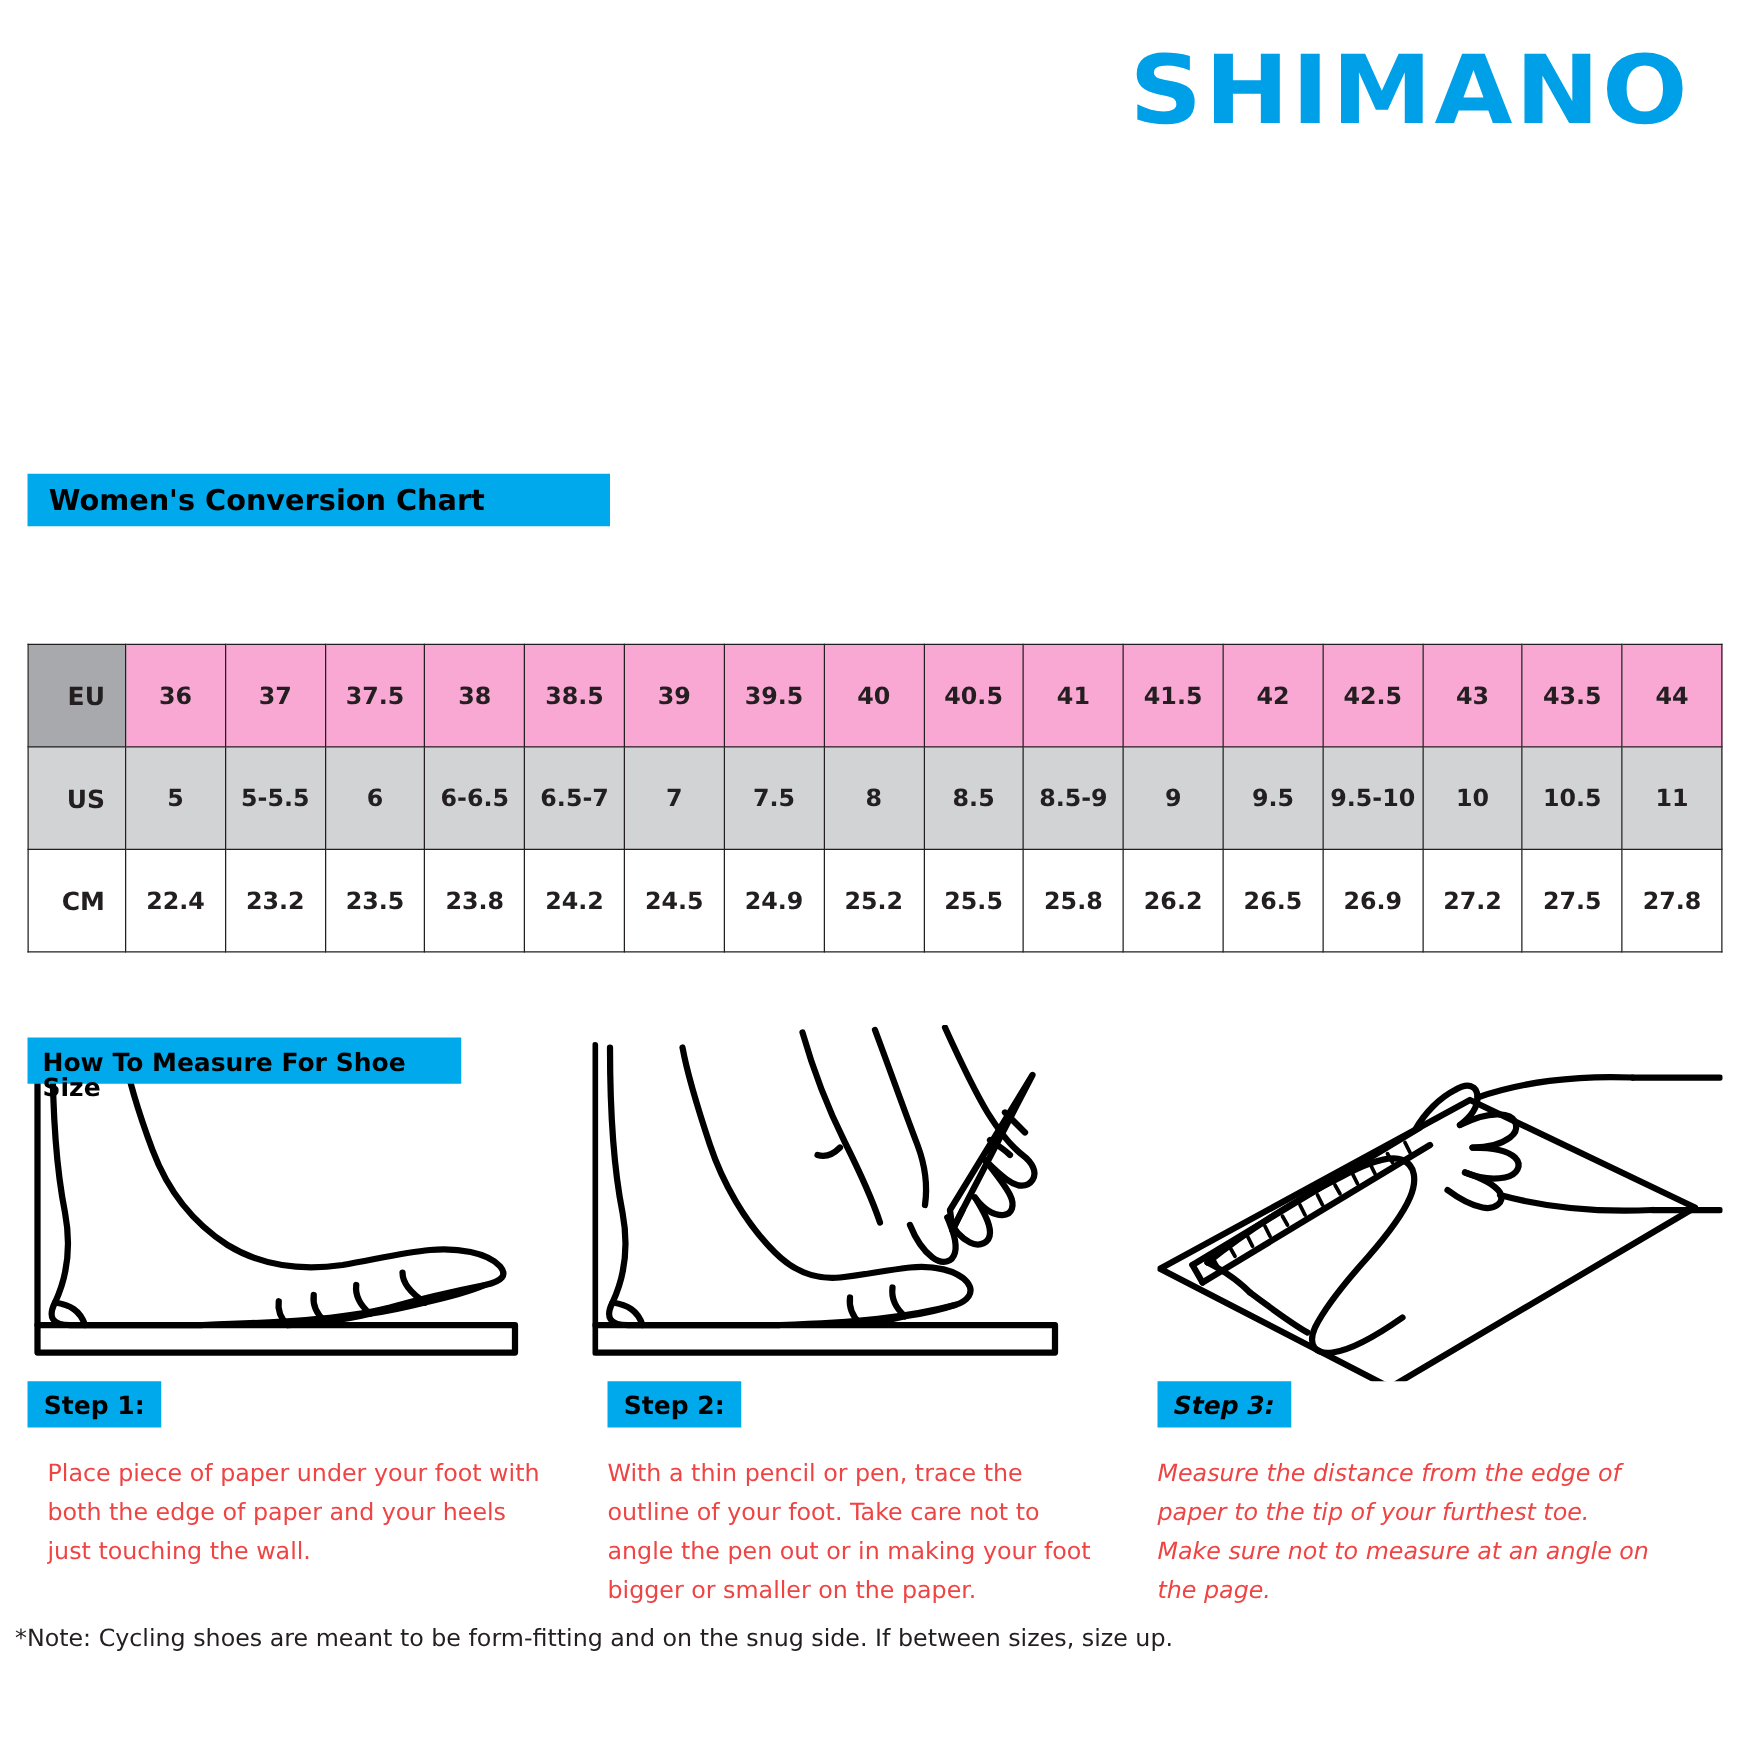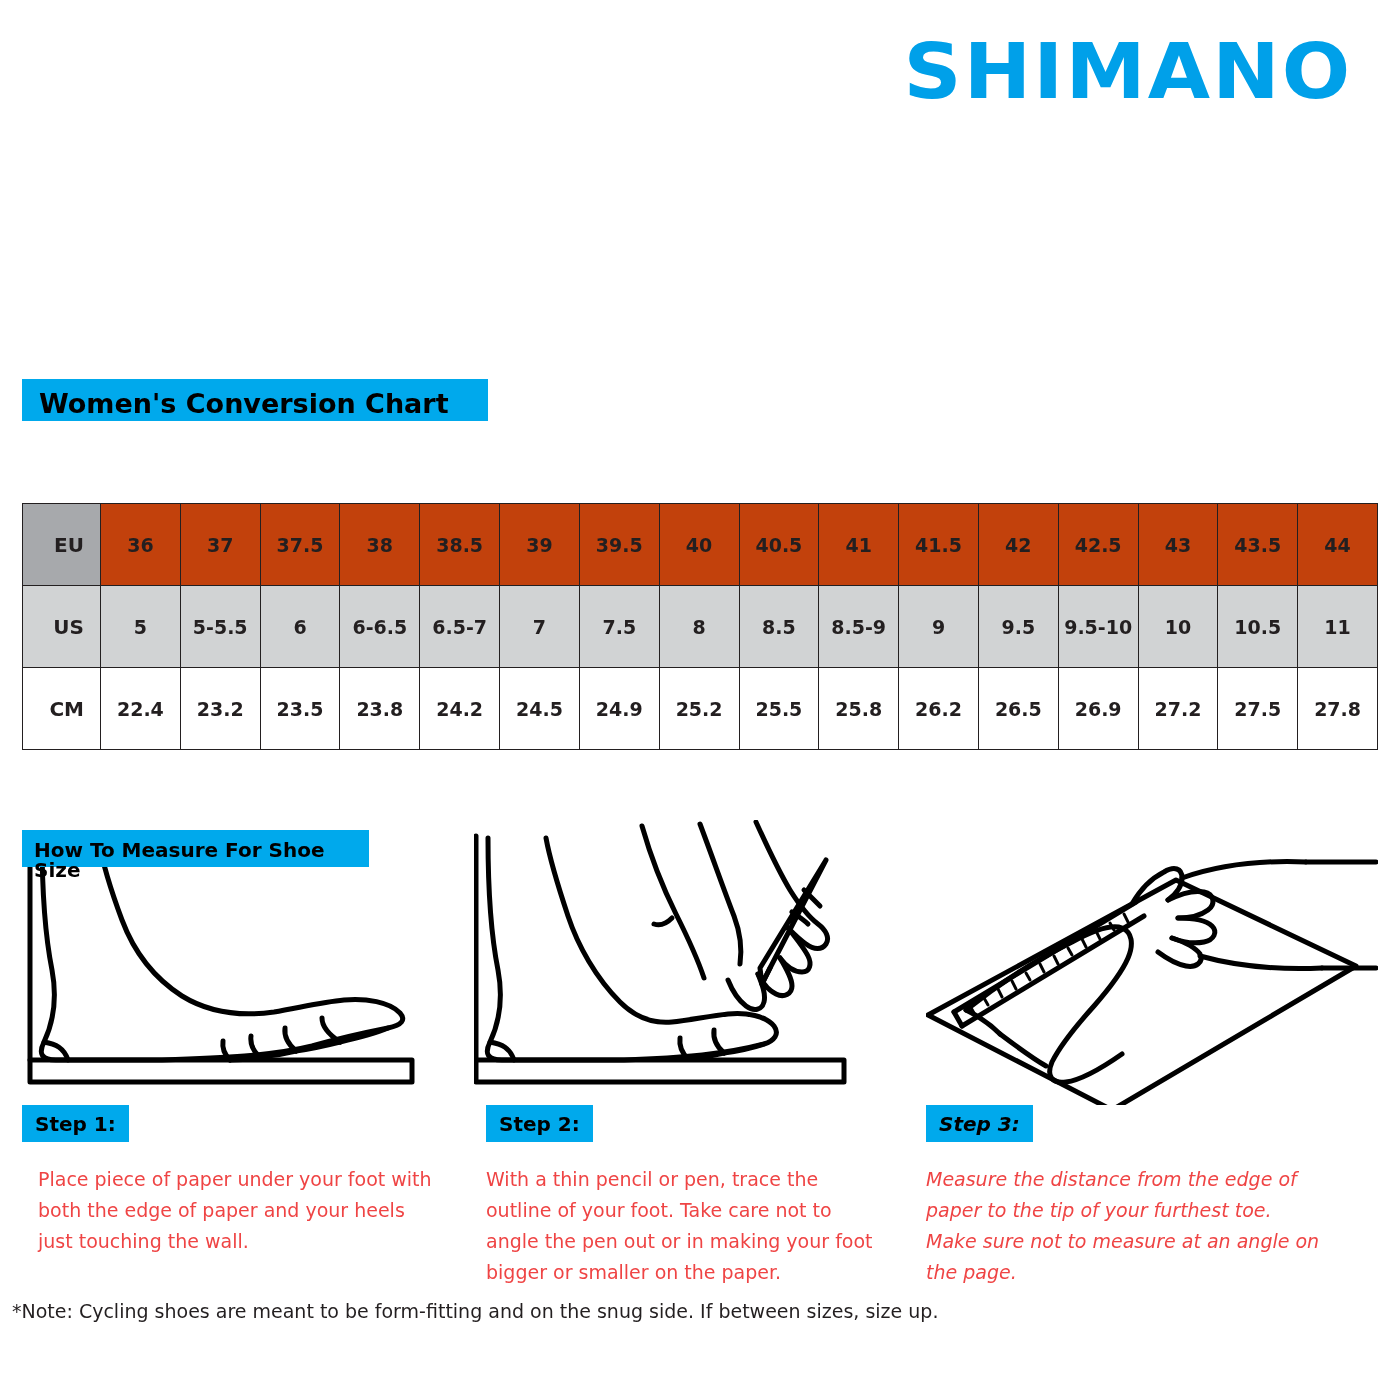--- a/index.html
+++ b/index.html
@@ -39,52 +39,53 @@
     font-weight: 700;
     line-height: 1;
   }
 
   .title-chip {
     position: absolute;
     left: 22px;
     top: 379px;
     width: 466px;
     height: 42px;
-    font-size: 27px;
+    font-size: 23px;
     padding: 0;
   }
   .title-chip span {
     position: absolute;
     left: 17px;
     top: 11px;
   }
 
   
   .table-wrap {
     position: absolute;
     left: 22px;
     top: 503px;
     width: 1356px;
   }
   table.conv {
     border-collapse: collapse;
     width: 1356px;
     table-layout: fixed;
+    margin-top: 12px;
   }
   table.conv td, table.conv th {
     border: 1px solid #231f20;
     text-align: center;
     font-size: 19px;
     font-weight: 700;
     height: 82px;
     padding: 0 2px;
     color: #231f20;
     box-sizing: border-box;
   }
-  table.conv tr.row-eu td { background: #c2410c; }
+  table.conv tr.row-eu td { background: #f9a8d4; }
   table.conv tr.row-us td { background: #d1d3d4; }
   table.conv tr.row-cm td { background: #ffffff; }
   table.conv td.rowhead {
     width: 78px;
     text-align: right;
     padding-right: 16px;
     font-size: 20px;
   }
   table.conv tr.row-eu td.rowhead { background: #a7a9ac; }
   table.conv tr.row-us td.rowhead { background: #d1d3d4; }

